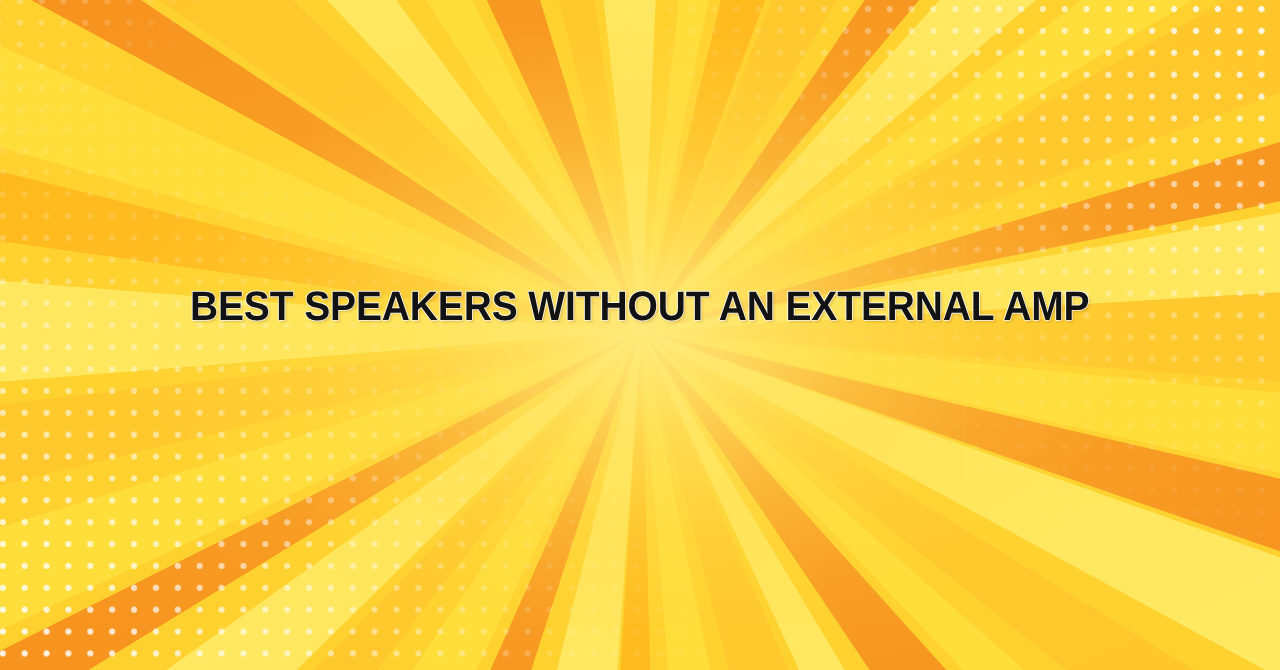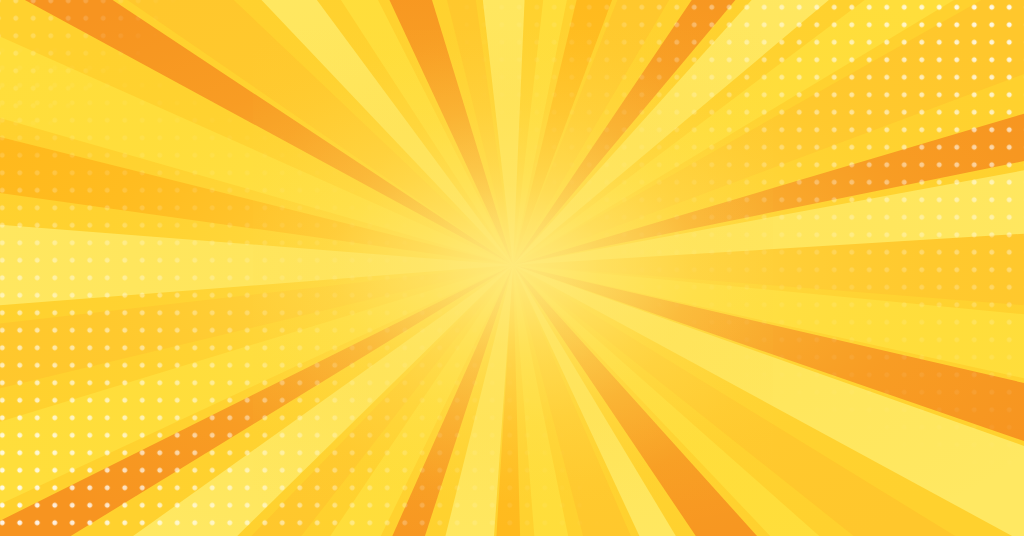--- a/index.html
+++ b/index.html
@@ -194,14 +194,17 @@
   </svg>
 
   <div class="dots">
     <div class="dot-patch tr"></div>
     <div class="dot-patch bl"></div>
     <div class="dot-patch tl"></div>
   </div>
 
   <div class="center-glow"></div>
 
+  <div class="headline-wrap">
+    <h1 class="headline">BEST SPEAKERS WITHOUT AN EXTERNAL AMP</h1>
+  </div>
 
 </div>
 
 </body></html>

